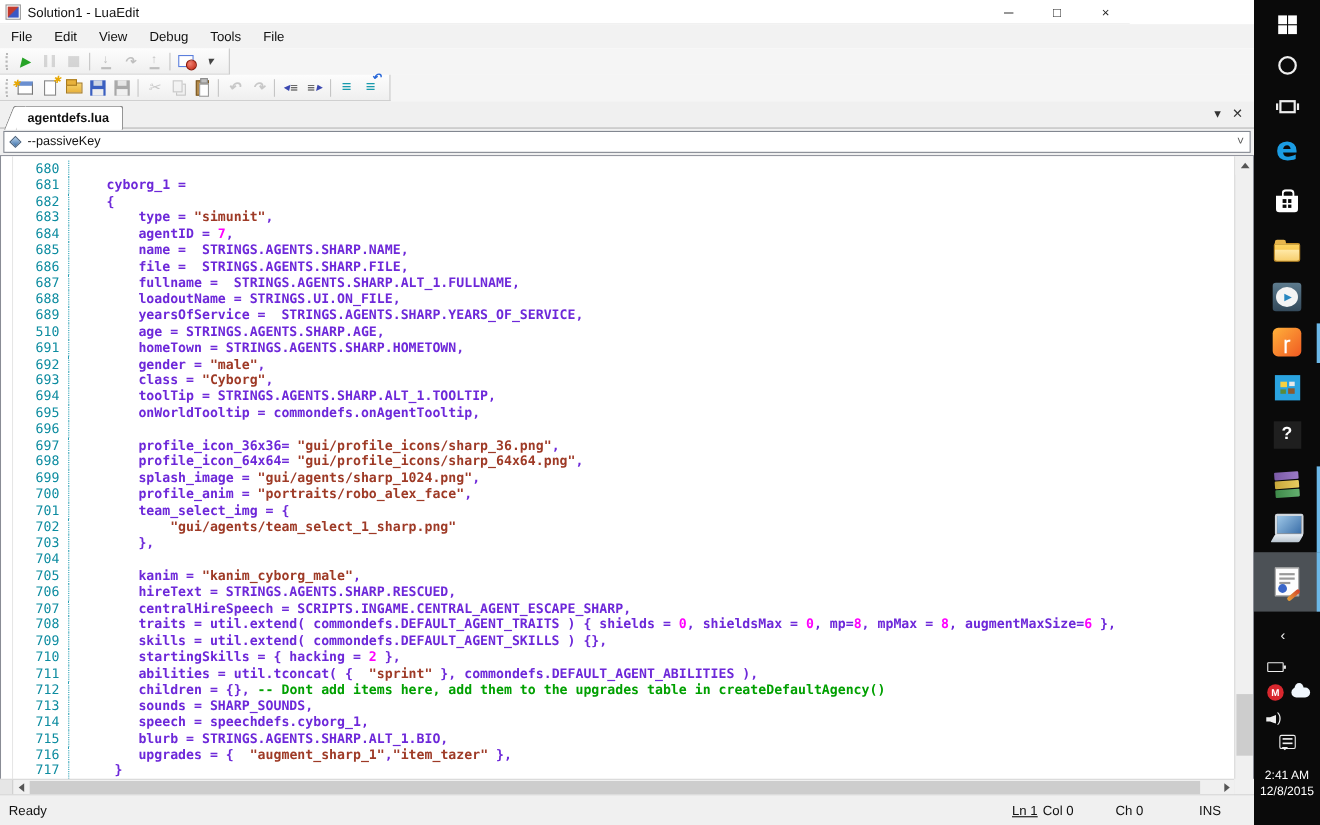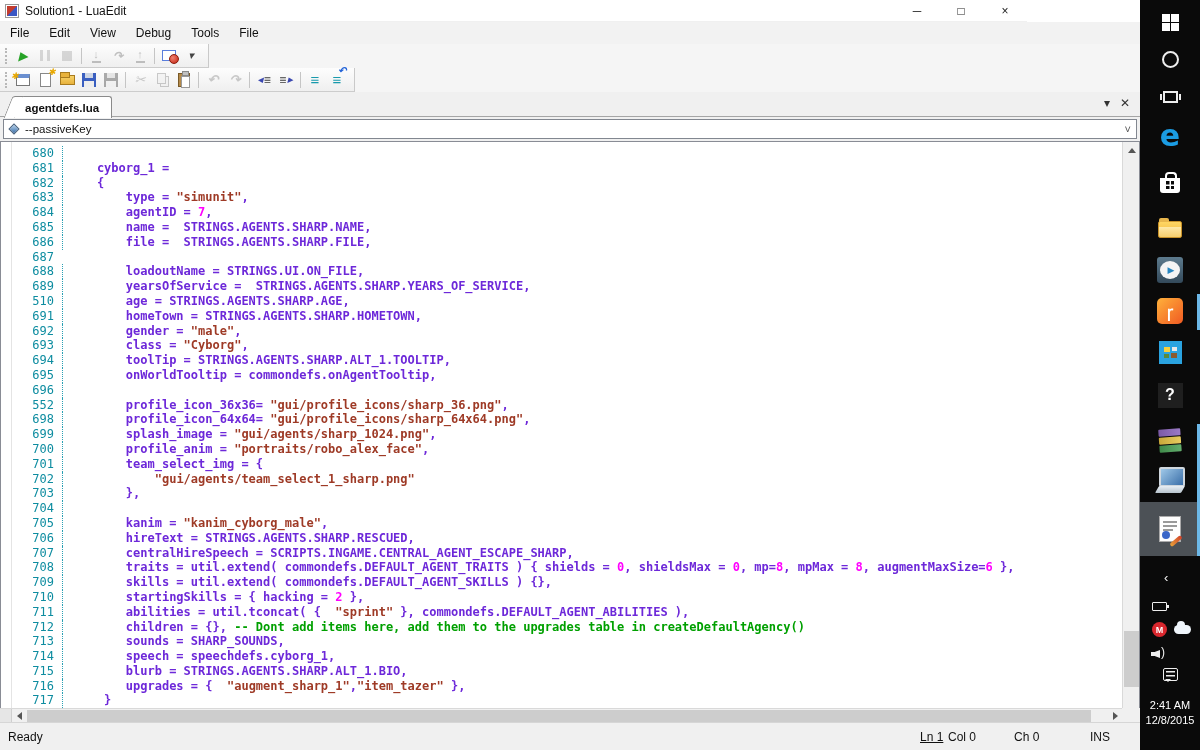--- a/index.html
+++ b/index.html
@@ -313,31 +313,31 @@
 <div class="editor">
   <div class="sel-margin"></div>
   <div class="code-area" id="code-lines">
       <div class="cl"><span class="ln">680</span><span class="ct"></span></div>
       <div class="cl"><span class="ln">681</span><span class="ct"><span class="tok-p">    cyborg_1 =</span></span></div>
       <div class="cl"><span class="ln">682</span><span class="ct"><span class="tok-p">    {</span></span></div>
       <div class="cl"><span class="ln">683</span><span class="ct"><span class="tok-p">        type = </span><span class="tok-s">"simunit"</span><span class="tok-p">,</span></span></div>
       <div class="cl"><span class="ln">684</span><span class="ct"><span class="tok-p">        agentID = </span><span class="tok-n">7</span><span class="tok-p">,</span></span></div>
       <div class="cl"><span class="ln">685</span><span class="ct"><span class="tok-p">        name =  STRINGS.AGENTS.SHARP.NAME,</span></span></div>
       <div class="cl"><span class="ln">686</span><span class="ct"><span class="tok-p">        file =  STRINGS.AGENTS.SHARP.FILE,</span></span></div>
-      <div class="cl"><span class="ln">687</span></div>
+      <div class="cl"><span class="ln">687</span><span class="ct"><span class="tok-p">        fullname =  STRINGS.AGENTS.SHARP.ALT_1.FULLNAME,</span></span></div>
       <div class="cl"><span class="ln">688</span><span class="ct"><span class="tok-p">        loadoutName = STRINGS.UI.ON_FILE,</span></span></div>
       <div class="cl"><span class="ln">689</span><span class="ct"><span class="tok-p">        yearsOfService =  STRINGS.AGENTS.SHARP.YEARS_OF_SERVICE,</span></span></div>
       <div class="cl"><span class="ln">510</span><span class="ct"><span class="tok-p">        age = STRINGS.AGENTS.SHARP.AGE,</span></span></div>
       <div class="cl"><span class="ln">691</span><span class="ct"><span class="tok-p">        homeTown = STRINGS.AGENTS.SHARP.HOMETOWN,</span></span></div>
       <div class="cl"><span class="ln">692</span><span class="ct"><span class="tok-p">        gender = </span><span class="tok-s">"male"</span><span class="tok-p">,</span></span></div>
       <div class="cl"><span class="ln">693</span><span class="ct"><span class="tok-p">        class = </span><span class="tok-s">"Cyborg"</span><span class="tok-p">,</span></span></div>
       <div class="cl"><span class="ln">694</span><span class="ct"><span class="tok-p">        toolTip = STRINGS.AGENTS.SHARP.ALT_1.TOOLTIP,</span></span></div>
       <div class="cl"><span class="ln">695</span><span class="ct"><span class="tok-p">        onWorldTooltip = commondefs.onAgentTooltip,</span></span></div>
       <div class="cl"><span class="ln">696</span><span class="ct"></span></div>
-      <div class="cl"><span class="ln">552</span><span class="ct"><span class="tok-p">        profile_icon_36x36= </span><span class="tok-s">"gui/profile_icons/sharp_36.png"</span><span class="tok-p">,</span></span></div>
+      <div class="cl"><span class="ln">697</span><span class="ct"><span class="tok-p">        profile_icon_36x36= </span><span class="tok-s">"gui/profile_icons/sharp_36.png"</span><span class="tok-p">,</span></span></div>
       <div class="cl"><span class="ln">698</span><span class="ct"><span class="tok-p">        profile_icon_64x64= </span><span class="tok-s">"gui/profile_icons/sharp_64x64.png"</span><span class="tok-p">,</span></span></div>
       <div class="cl"><span class="ln">699</span><span class="ct"><span class="tok-p">        splash_image = </span><span class="tok-s">"gui/agents/sharp_1024.png"</span><span class="tok-p">,</span></span></div>
       <div class="cl"><span class="ln">700</span><span class="ct"><span class="tok-p">        profile_anim = </span><span class="tok-s">"portraits/robo_alex_face"</span><span class="tok-p">,</span></span></div>
       <div class="cl"><span class="ln">701</span><span class="ct"><span class="tok-p">        team_select_img = {</span></span></div>
       <div class="cl"><span class="ln">702</span><span class="ct"><span class="tok-p">            </span><span class="tok-s">"gui/agents/team_select_1_sharp.png"</span></span></div>
       <div class="cl"><span class="ln">703</span><span class="ct"><span class="tok-p">        },</span></span></div>
       <div class="cl"><span class="ln">704</span><span class="ct"></span></div>
       <div class="cl"><span class="ln">705</span><span class="ct"><span class="tok-p">        kanim = </span><span class="tok-s">"kanim_cyborg_male"</span><span class="tok-p">,</span></span></div>
       <div class="cl"><span class="ln">706</span><span class="ct"><span class="tok-p">        hireText = STRINGS.AGENTS.SHARP.RESCUED,</span></span></div>
       <div class="cl"><span class="ln">707</span><span class="ct"><span class="tok-p">        centralHireSpeech = SCRIPTS.INGAME.CENTRAL_AGENT_ESCAPE_SHARP,</span></span></div>

